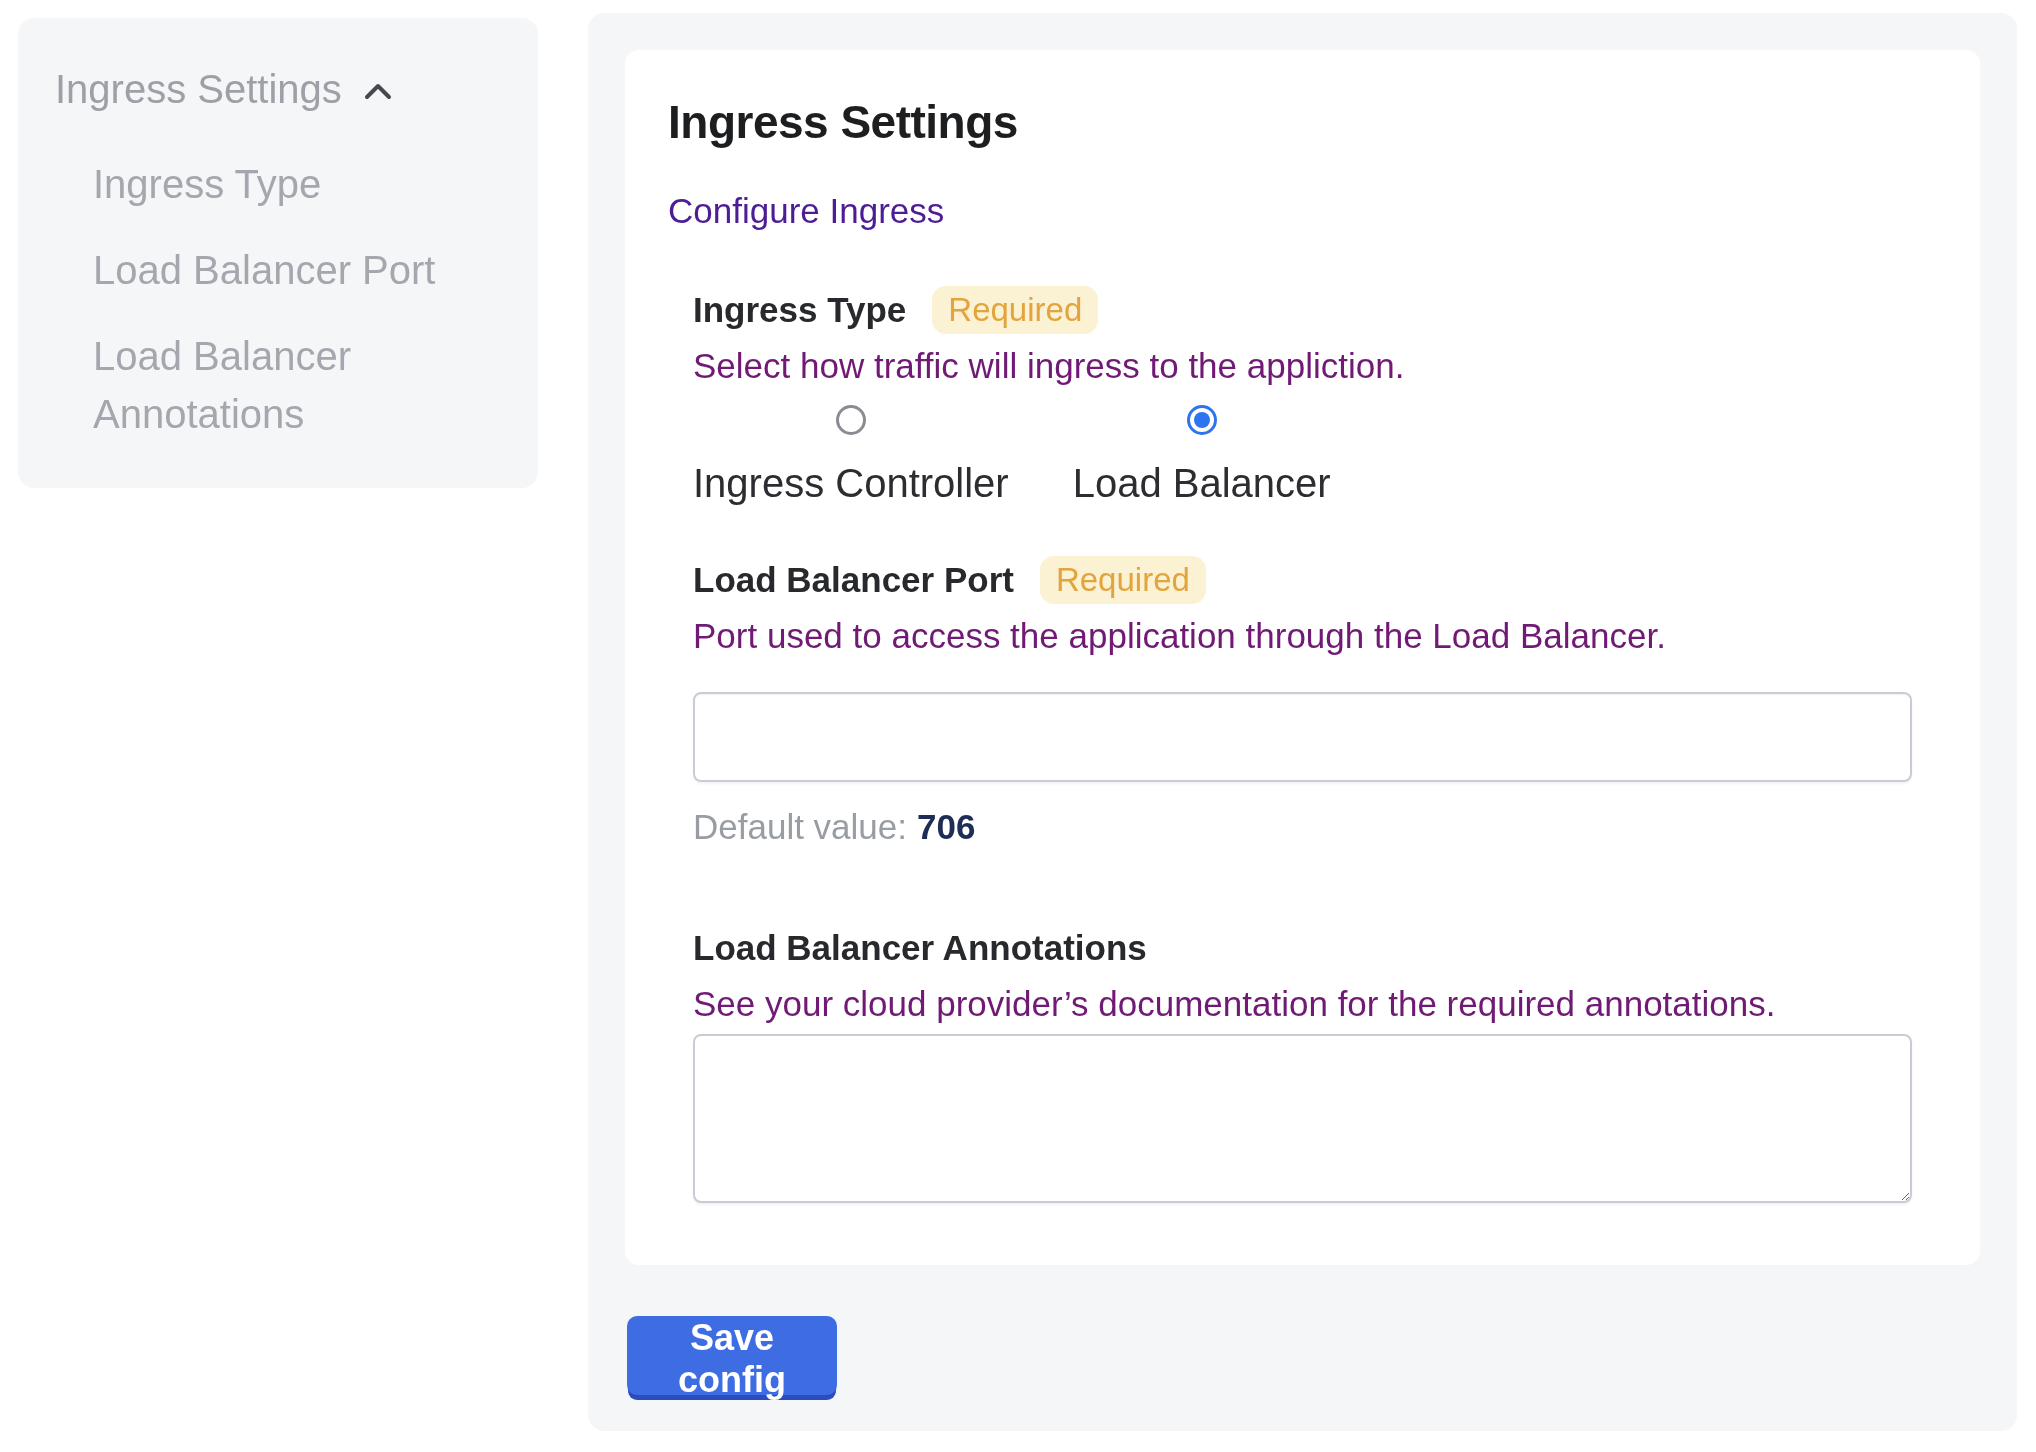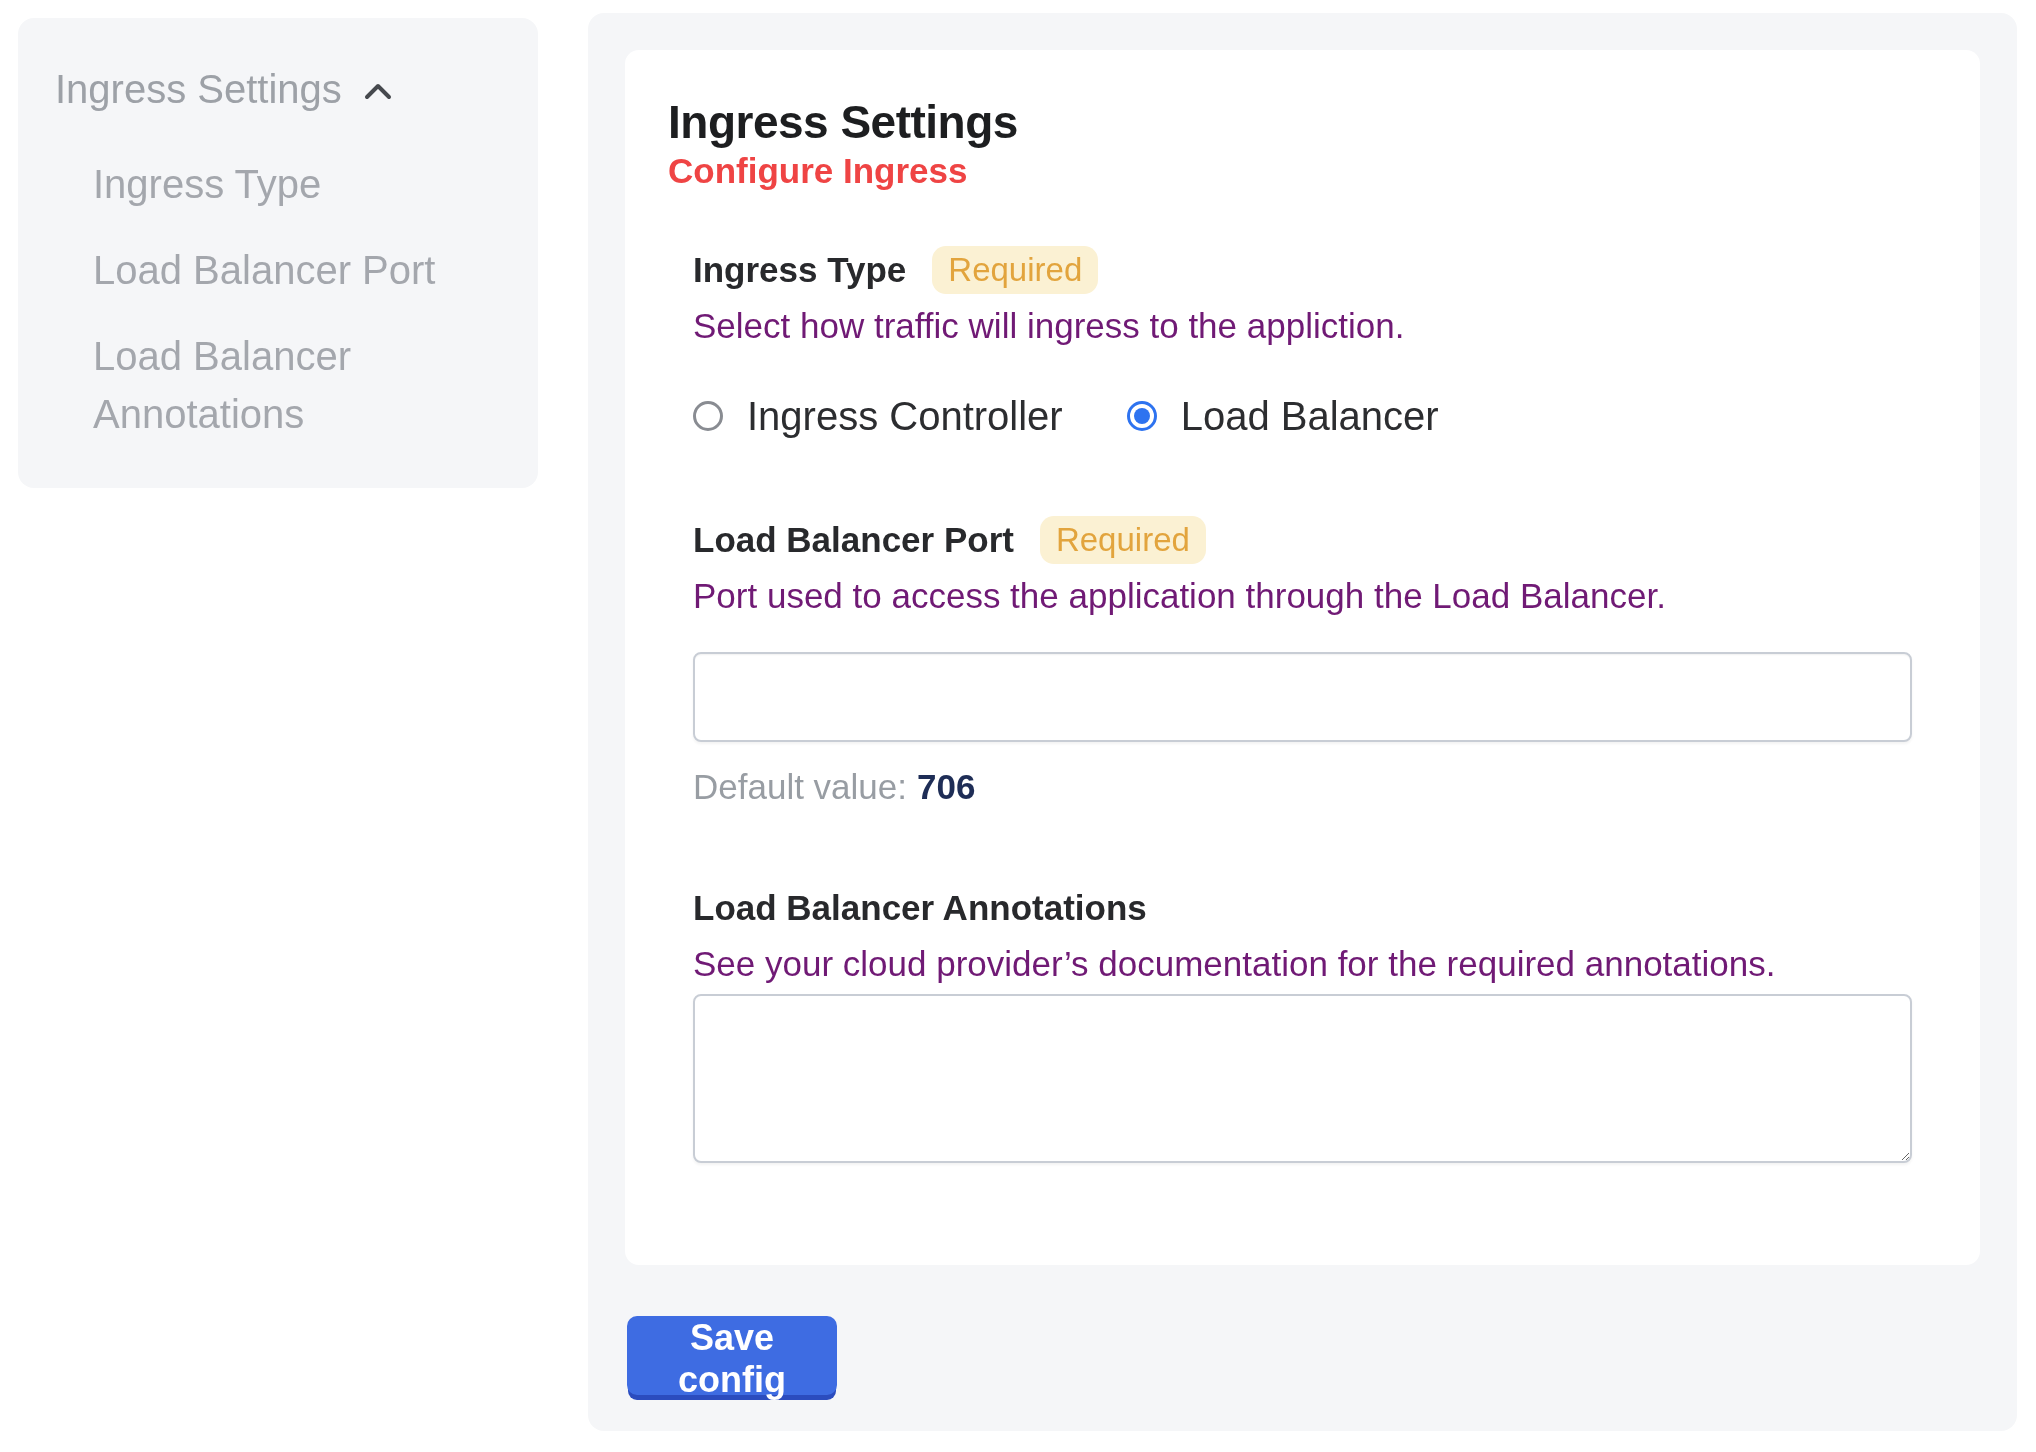--- a/index.html
+++ b/index.html
@@ -42,21 +42,21 @@
     width:1355px; height:1215px;
     background:#ffffff; border-radius:14px;
     box-sizing:border-box;
     padding:44px 70px 0 43px;
   }
   .card h1 {
     margin:0; font-size:46px; line-height:56px; font-weight:700;
     color:#1d1e20; letter-spacing:-0.5px;
   }
   .card .subtitle {
-    font-size:35px; line-height:42px; color:#ef4444;font-weight:bold;
+    margin-top:40px; font-size:35px; line-height:42px; color:#4c1d95;
   }
   .section { margin-left:25px; }
   .sec-1 { margin-top:54px; }
   .sec-2 { margin-top:76px; }
   .sec-3 { margin-top:76px; }
   .title-row { display:flex; align-items:center; gap:26px; height:48px; }
   .sec-title {
     font-size:35px; line-height:48px; font-weight:700; color:#28292c;
   }
   .badge {
@@ -64,21 +64,21 @@
     font-size:33px; line-height:48px; font-weight:400;
     padding:0 16px; border-radius:14px;
     display:inline-block;
   }
   .sec-desc {
     margin-top:10px; font-size:35px; line-height:44px; color:#701a75;
   }
 
   
   .radio-row { margin-top:44px; display:flex; align-items:center; height:48px; }
-  .radio-option { display:flex; align-items:center; gap:24px; cursor:pointer; }
+  .radio-option { display:flex; align-items:center; gap:24px; cursor:pointer;flex-direction:column; }
   .radio-option + .radio-option { margin-left:64px; }
   .radio-circle {
     width:30px; height:30px; border-radius:50%;
     border:3px solid #898c92; box-sizing:border-box;
     position:relative; flex:0 0 auto;
   }
   .radio-option.checked .radio-circle { border-color:#2e73f0; }
   .radio-option.checked .radio-circle::after {
     content:""; position:absolute; left:50%; top:50%;
     width:16px; height:16px; border-radius:50%;

